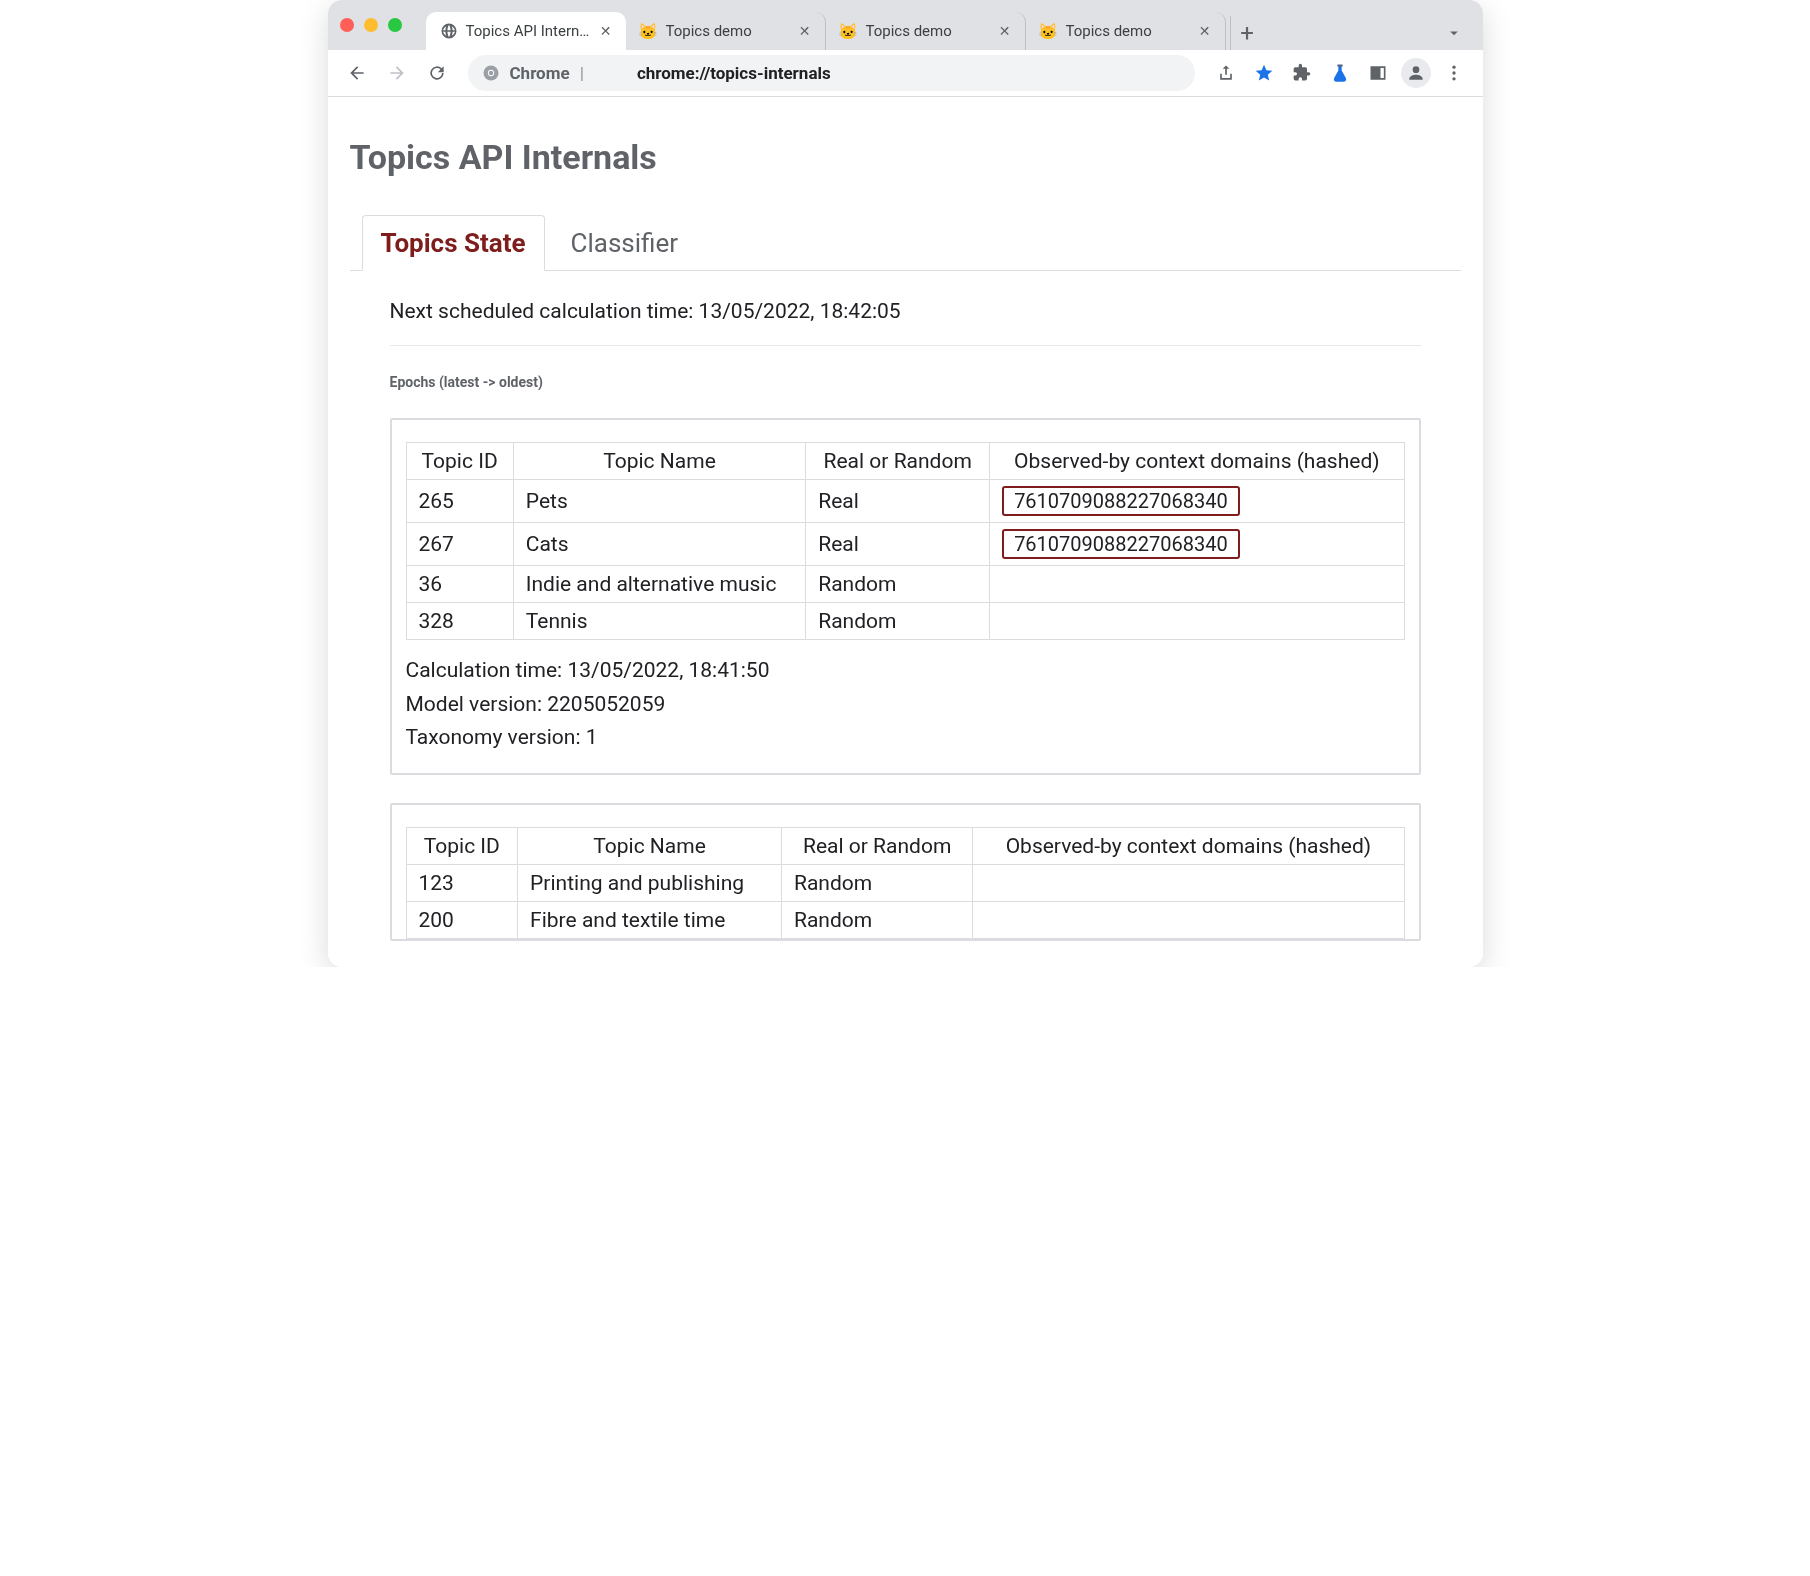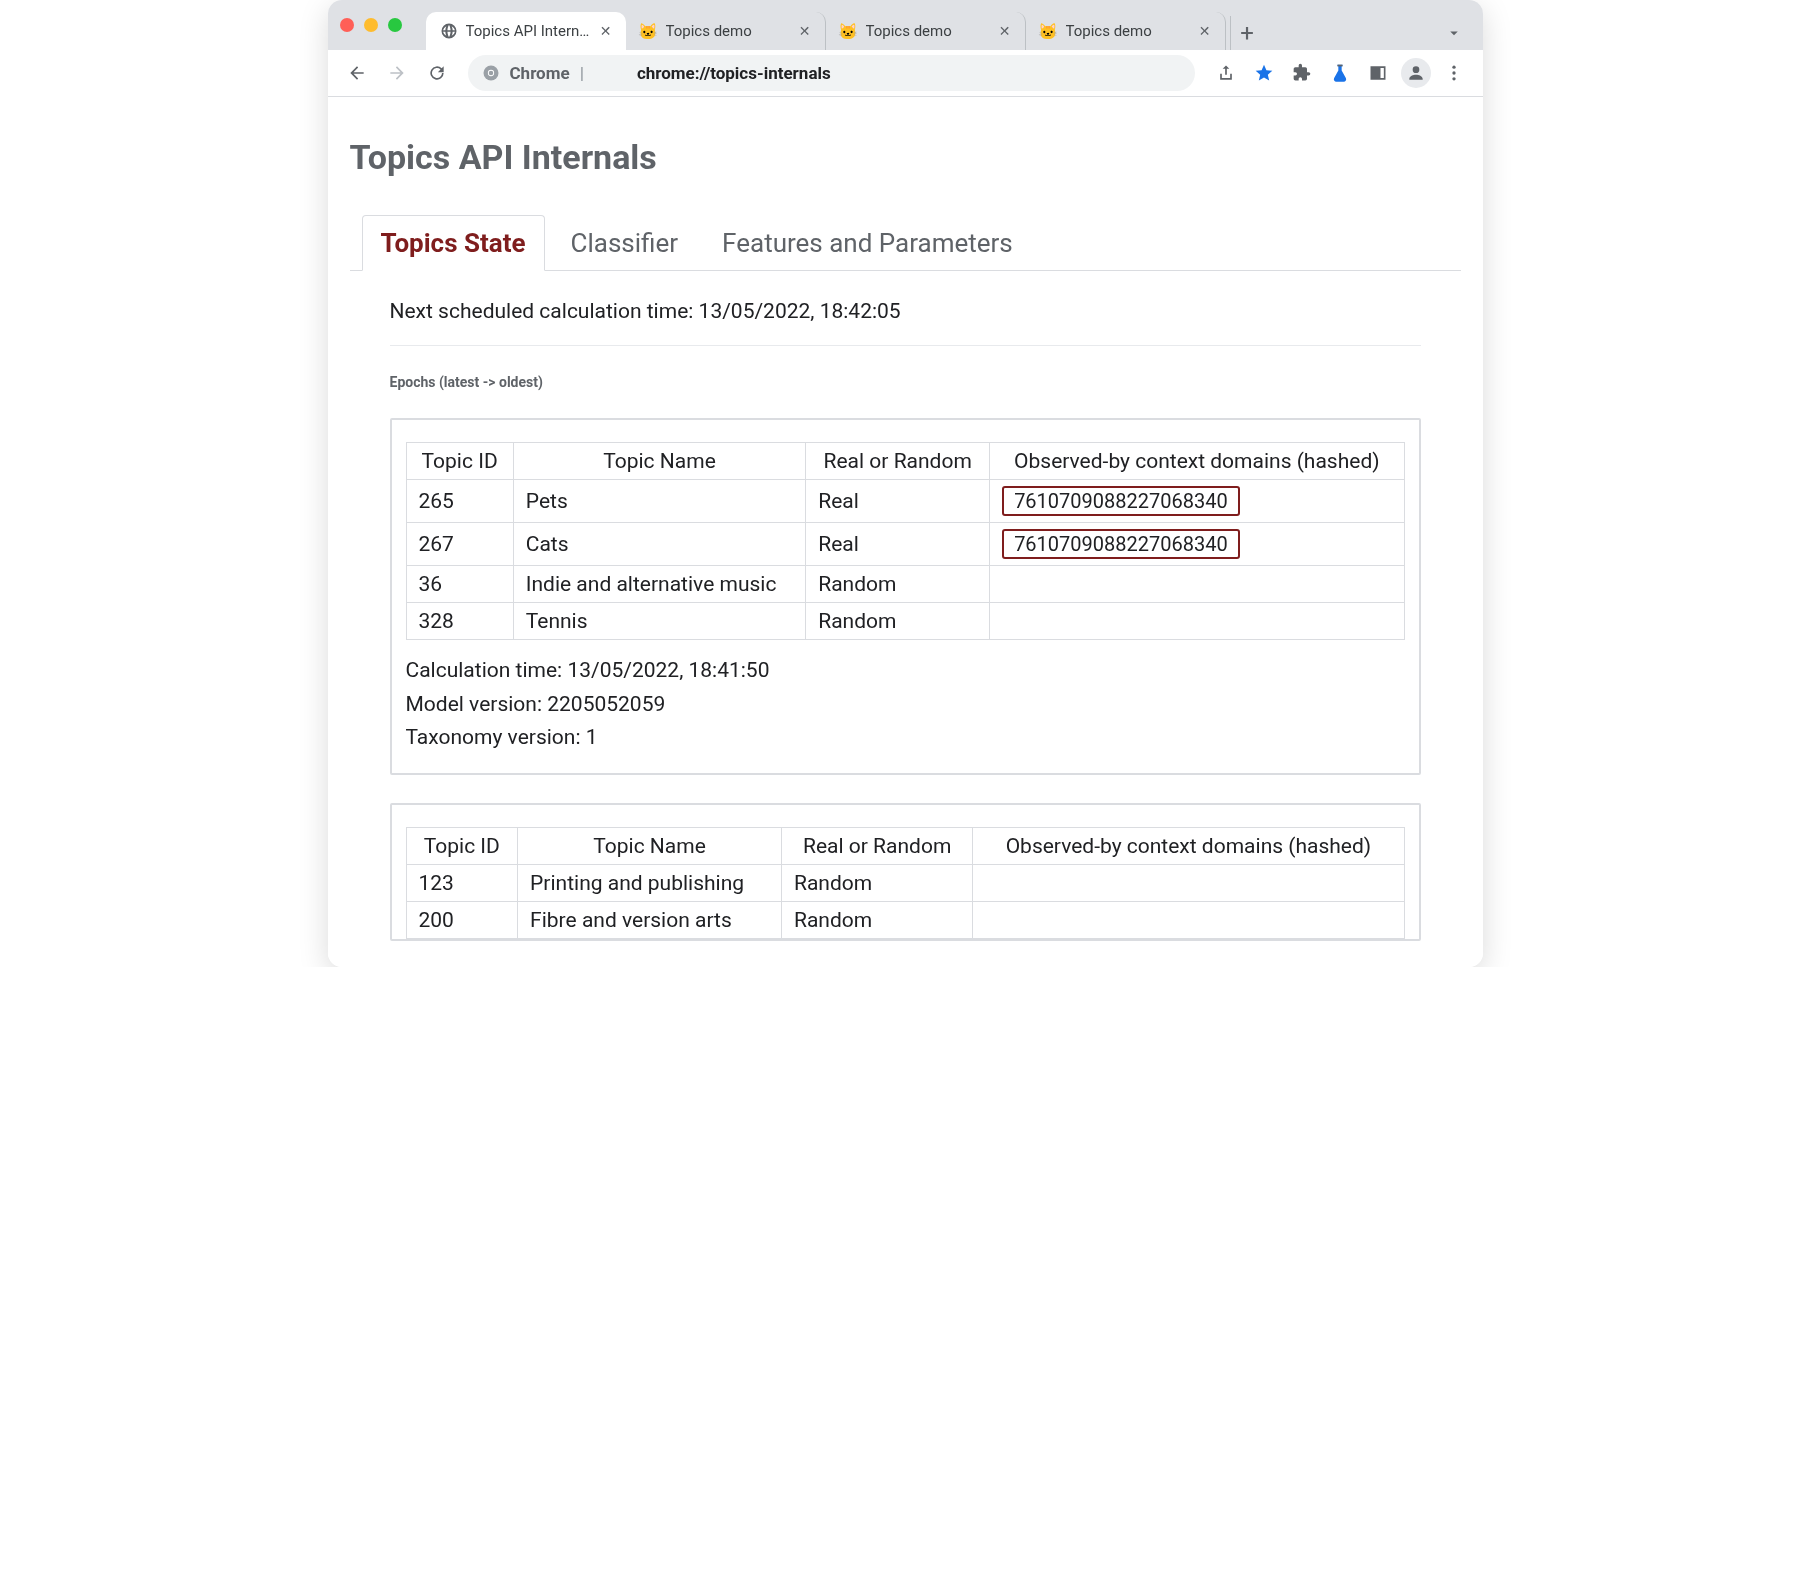--- a/index.html
+++ b/index.html
@@ -336,21 +336,20 @@
     </div>
   </div>
 
   <div class="page">
     <div class="page-inner">
       <h1 class="page-title">Topics API Internals</h1>
 
       <div class="content-tabs">
         <div class="ctab active">Topics State</div>
         <div class="ctab">Classifier</div>
-        <div class="ctab">Features and Parameters</div>
       </div>
 
       <div class="content-body">
         <div class="next-calc">
           <span>Next scheduled calculation time: </span><span>13/05/2022, 18:42:05</span>
         </div>
         <hr class="thin">
         <div class="epochs-title">Epochs (latest -&gt; oldest)</div>
 
         <div class="epoch-box">
@@ -409,21 +408,21 @@
             </thead>
             <tbody>
               <tr>
                 <td>123</td>
                 <td>Printing and publishing</td>
                 <td>Random</td>
                 <td></td>
               </tr>
               <tr>
                 <td>200</td>
-                <td>Fibre and version arts</td>
+                <td>Fibre and textile time</td>
                 <td>Random</td>
                 <td></td>
               </tr>
             </tbody>
           </table>
         </div>
 
       </div>
     </div>
   </div>

